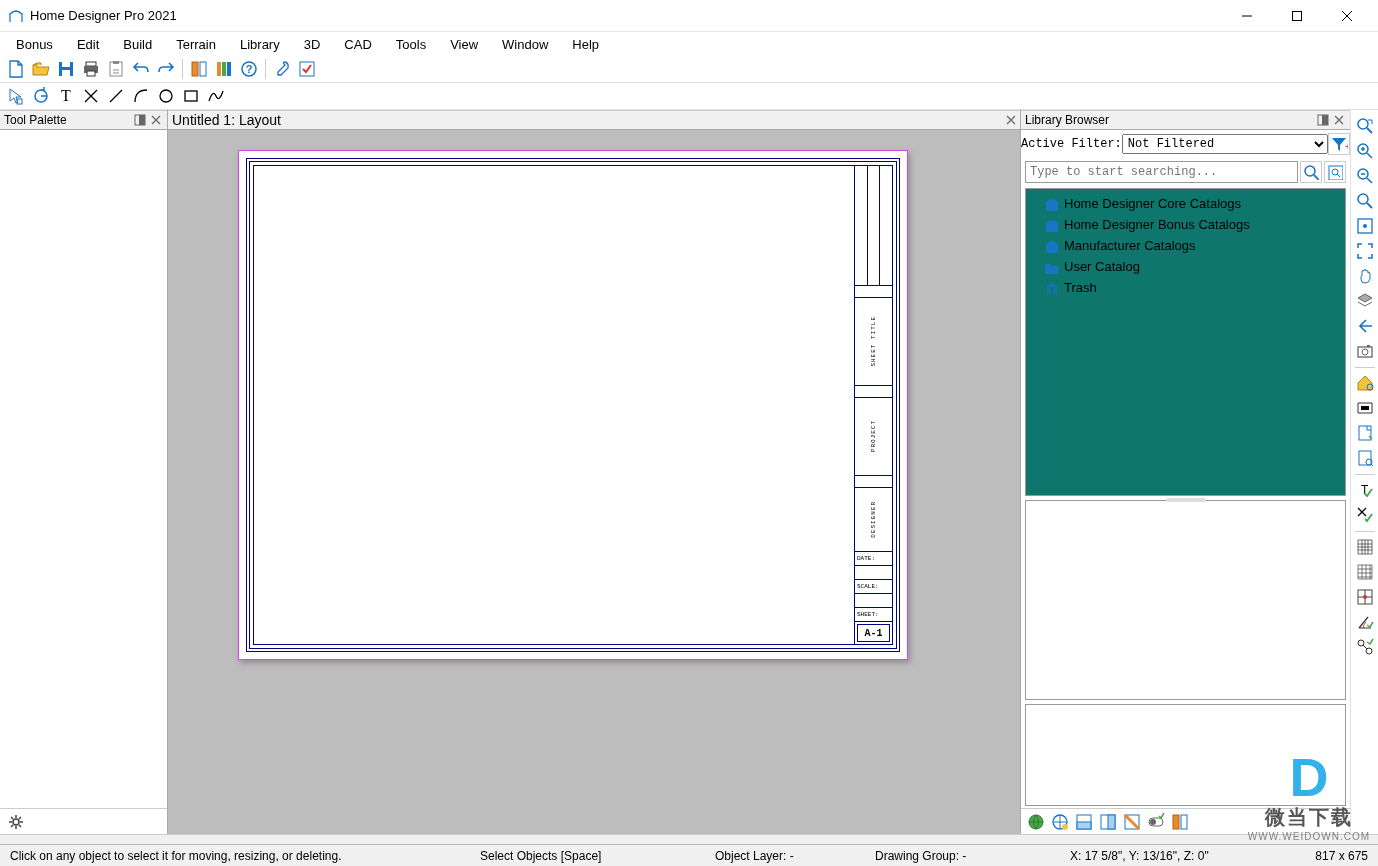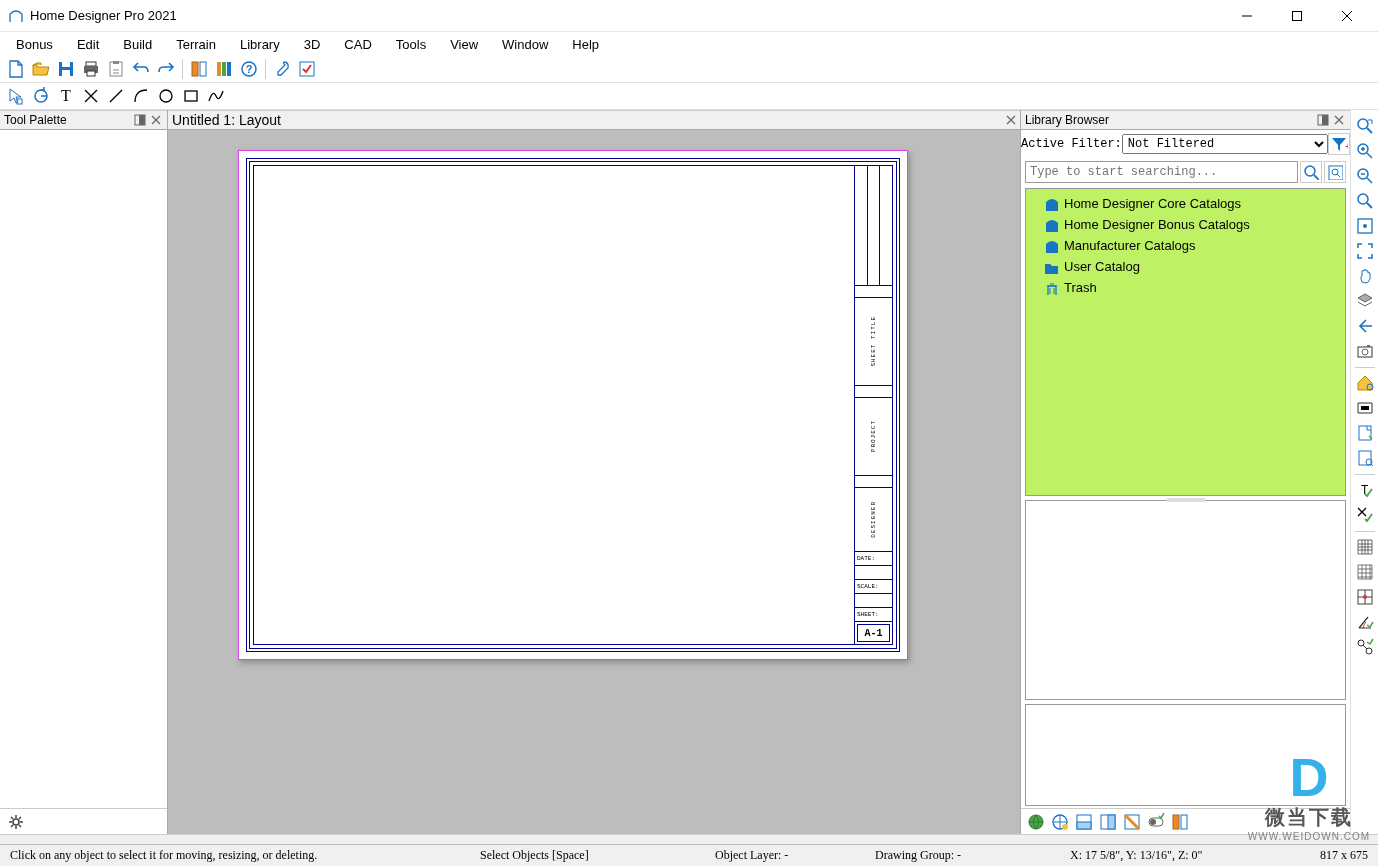--- a/index.html
+++ b/index.html
@@ -41,37 +41,37 @@
 .trow { border-bottom:1px solid #00008b; display:flex; align-items:center; justify-content:center; }
 .trow span { writing-mode:vertical-rl; text-orientation:mixed; letter-spacing:1px; font-size:6px; transform:rotate(180deg); }
 .trowh { height:14px; border-bottom:1px solid #00008b; padding-left:2px; font-size:6px; line-height:14px; }
 
 .library { width:330px; display:flex; flex-direction:column; border-left:1px solid #aaa; }
 .libfilter { display:flex; align-items:center; height:28px; padding:2px 0; font-family:"Courier New",monospace; font-size:12px; }
 .libfilter select { flex:1; font-family:"Courier New",monospace; font-size:12px; padding:1px; }
 .libsearch { display:flex; align-items:center; padding:2px 4px; gap:2px; height:28px; }
 .libsearch input { flex:1; font-family:"Courier New",monospace; font-size:12px; padding:3px 4px; border:1px solid #999; }
 .sbtn { width:22px; height:22px; display:flex; align-items:center; justify-content:center; border:1px solid #ccc; }
-.tree { flex:1; overflow:auto; border:1px solid #999; margin:2px 4px; padding:4px 2px; background:#bef264; }
+.tree { flex:1; overflow:auto; border:1px solid #999; margin:2px 4px; padding:4px 2px; background:#0f766e; }
 .node { display:flex; align-items:center; height:21px; padding-left:16px; gap:6px; font-size:13px; }
 .node svg { width:14px; height:14px; flex-shrink:0; }
 .prev { height:200px; border:1px solid #999; margin:2px 4px; background:#fff; position:relative; }
 .prev .grip { position:absolute; top:-3px; left:50%; width:40px; height:4px; margin-left:-20px; background:#ddd; border-radius:2px; }
 .prev2 { height:102px; border:1px solid #999; margin:2px 4px; background:#fff; position:relative; }
 .libfoot { display:flex; align-items:center; height:26px; padding:0 4px; gap:2px; border-top:1px solid #ccc;}
 .libfoot .sp{flex:1}
 .libfoot .tbtn{width:22px;height:22px;}
 
 .rtb { width:28px; display:flex; flex-direction:column; align-items:center; padding-top:4px; border-left:1px solid #e0e0e0; gap:0; }
 .rtb .tbtn { width:24px; height:24px; margin-bottom:1px; }
 .rtb .sep2 { width:20px; height:1px; background:#ccc; margin:3px 0; }
 
 .statusstrip { height:10px; background:#f0f0f0; border-top:1px solid #ccc; }
 
-.statusbar { height:22px; display:flex; align-items:center; background:#f0f0f0; border-top:1px solid #bbb; font-family:Liberation Serif, serif; font-size:12px; padding:0 4px; }
+.statusbar { height:22px; display:flex; align-items:center; background:#f0f0f0; border-top:1px solid #bbb; font-family:Liberation Sans, sans-serif; font-size:12px; padding:0 4px; }
 .statusbar .cell { padding:0 6px; }
 .watermark { position:fixed; right:8px; bottom:24px; text-align:center; pointer-events:none; opacity:0.9; }
 .watermark .big { font-size:54px; font-weight:bold; color:#1fa8e8; font-family:Arial,sans-serif; line-height:1;}
 .watermark .cn { font-size:20px; font-weight:bold; color:#444; letter-spacing:2px;}
 .watermark .url { font-size:10px; color:#777; letter-spacing:1px;}
 </style>
 </head>
 <body>
 
 <svg width="0" height="0" style="position:absolute">

